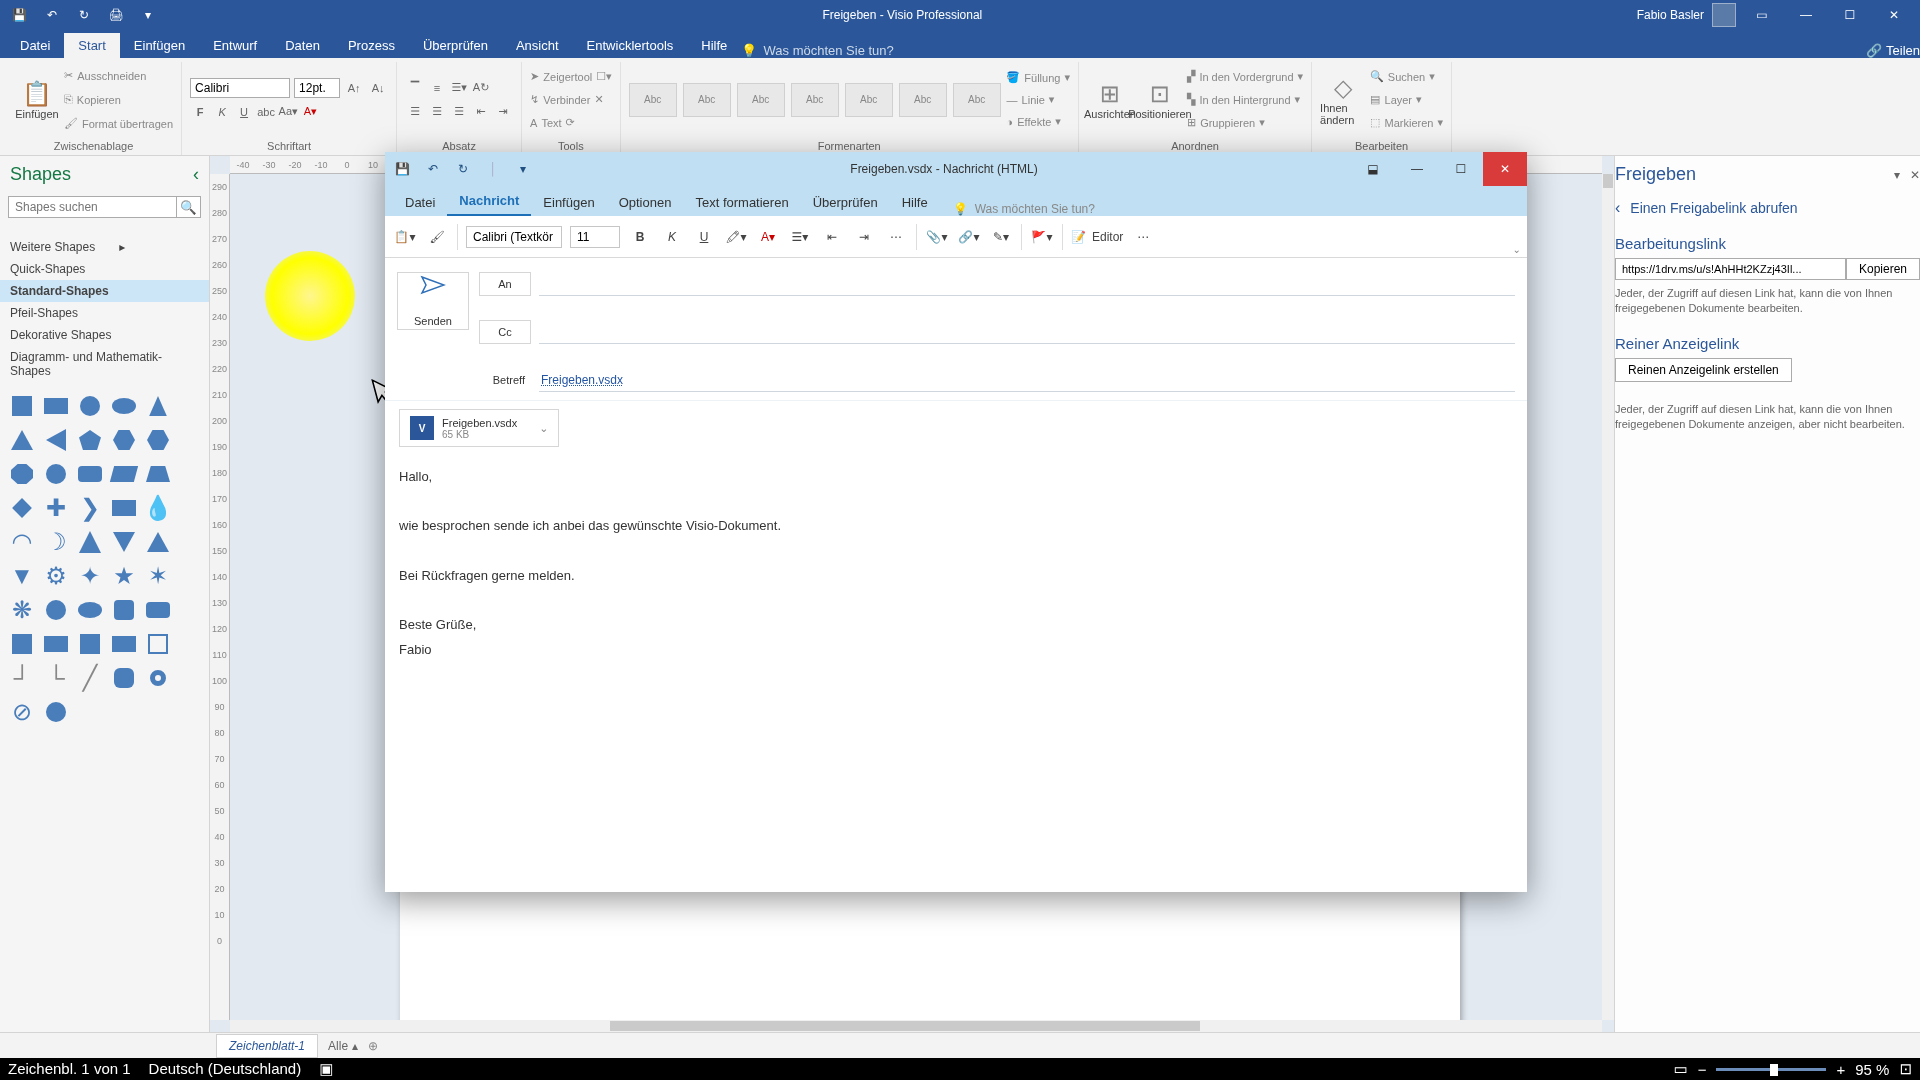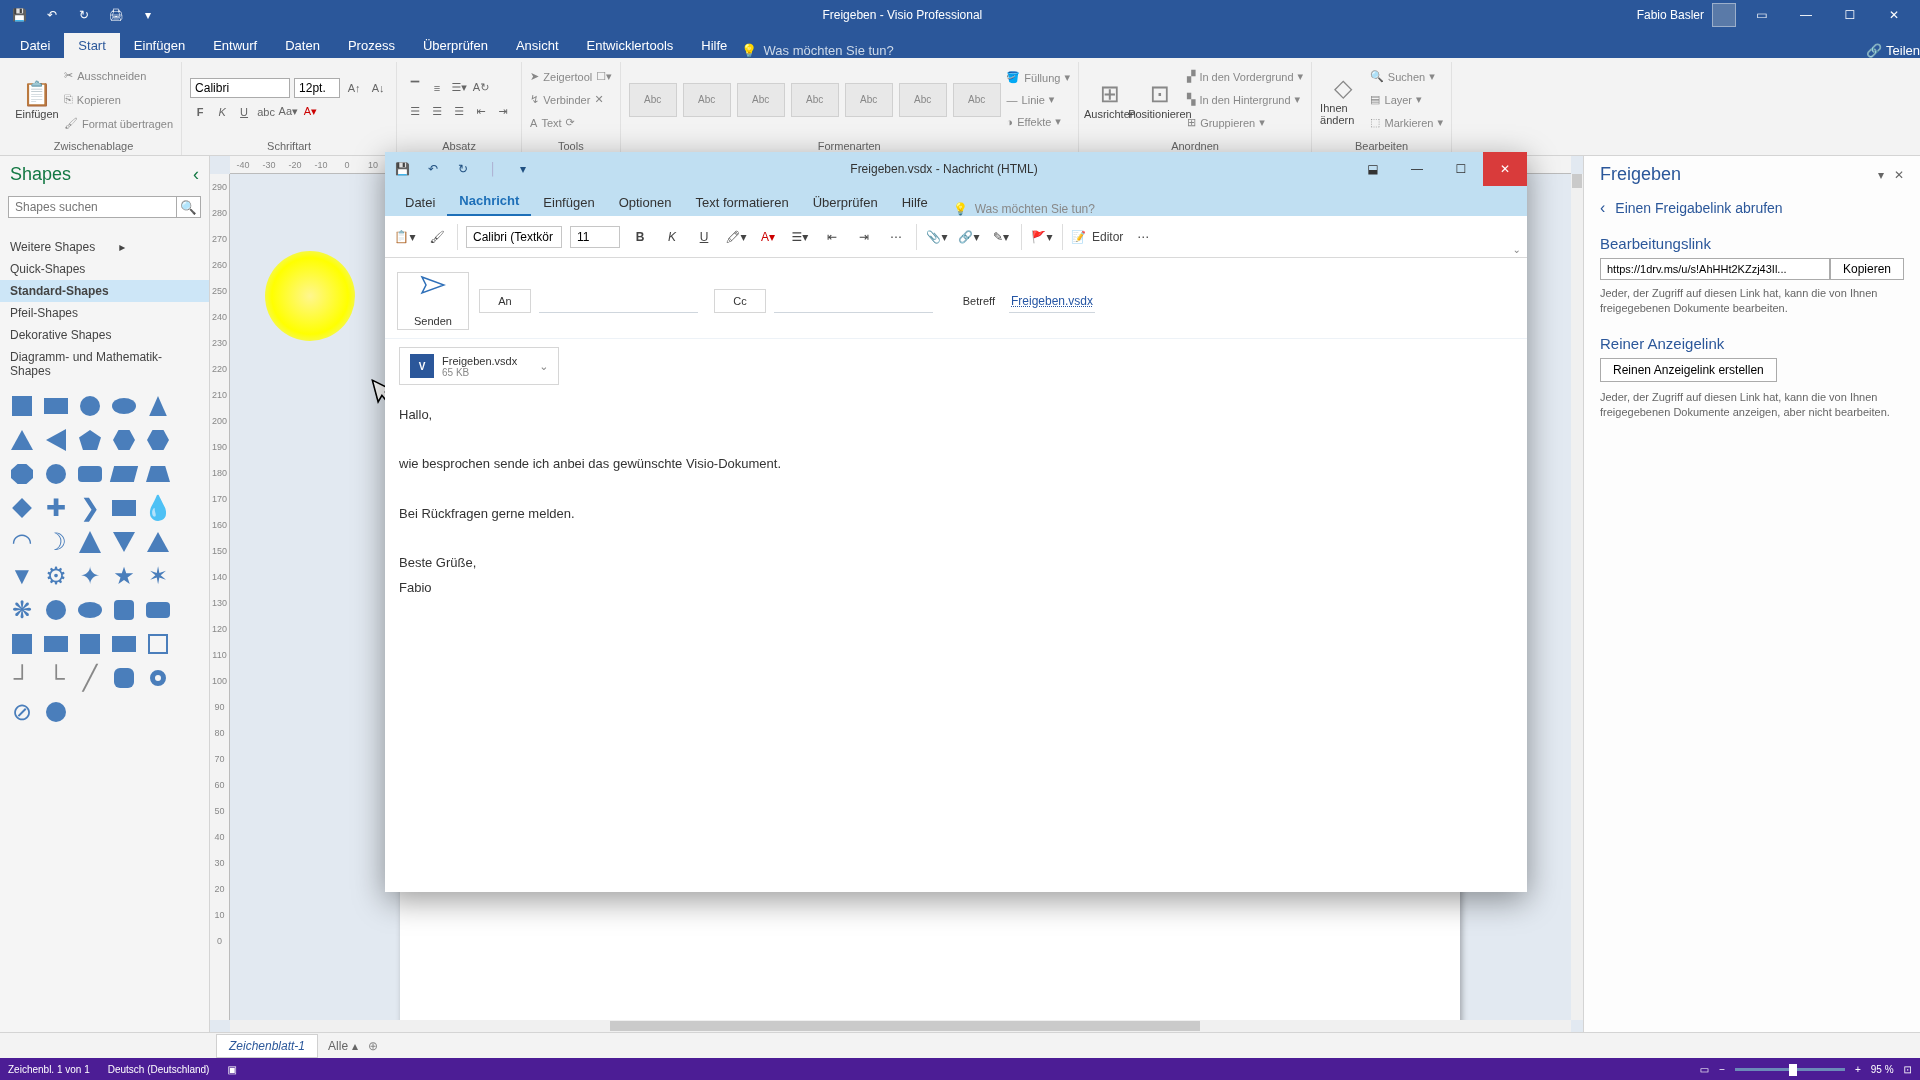--- a/index.html
+++ b/index.html
@@ -64,35 +64,35 @@
 .ruler-v .tick { height: 26px; display: flex; align-items: center; justify-content: center; color: #888; transform: rotate(0deg); }
 .page { position: absolute; left: 190px; top: 40px; width: 1060px; height: 960px; background: white; box-shadow: 2px 2px 6px rgba(0,0,0,0.3); }
 .highlight-circle { position: absolute; left: 55px; top: 95px; width: 90px; height: 90px; border-radius: 50%; background: radial-gradient(circle, #fff68f 0%, #ffff00 60%, rgba(255,255,0,0) 100%); }
 .cursor-arrow { position: absolute; left: 110px; top: 125px; font-size: 24px; color: black; transform: rotate(-15deg); }
 .scroll-v { position: absolute; right: 0; top: 18px; bottom: 12px; width: 12px; background: #f0f0f0; }
 .scroll-v .thumb { position: absolute; left: 1px; right: 1px; top: 0; height: 14px; background: #cacaca; }
 .scroll-h { position: absolute; left: 20px; right: 12px; bottom: 0; height: 12px; background: #f0f0f0; }
 .scroll-h .thumb { position: absolute; top: 1px; bottom: 1px; left: 380px; width: 590px; background: #cacaca; }
 
 
-.share-panel { width: 337px; background: #fdfdfd; border-left: 1px solid #d4d4d4; padding: 8px 16px; font-size: 12px; color: #444; }
+.share-panel { width: 306px; background: #fdfdfd; border-left: 1px solid #d4d4d4; padding: 8px 0; font-size: 12px; color: #444; }
 .share-header { display: flex; align-items: center; justify-content: space-between; color: #2b579a; font-size: 18px; margin-bottom: 14px; }
 .share-back { display: flex; align-items: center; gap: 10px; color: #2b579a; font-size: 14px; margin-bottom: 18px; cursor: pointer; }
 .share-section-title { font-size: 15px; color: #2b579a; margin-bottom: 6px; }
 .share-link-row { display: flex; margin-bottom: 6px; }
 .share-link-row input { flex: 1; border: 1px solid #ababab; padding: 3px 6px; font-size: 11px; }
 .share-link-row button { border: 1px solid #ababab; padding: 3px 12px; font-size: 12px; background: white; cursor: pointer; }
 .share-desc { font-size: 11px; color: #666; line-height: 1.4; margin-bottom: 18px; }
-.share-create-btn { border: 1px solid #ababab; padding: 4px 12px; font-size: 12px; background: white; cursor: pointer; margin-bottom: 8px; display: inline-block; }
+.share-create-btn { border: 1px solid #ababab; padding: 4px 12px; font-size: 12px; background: white; cursor: pointer; margin-bottom: 20px; display: inline-block; }
 
 
 .sheet-tabs { height: 26px; background: #f3f3f3; border-top: 1px solid #d4d4d4; display: flex; align-items: center; font-size: 12px; padding-left: 216px; gap: 0; }
 .sheet-tab { padding: 4px 12px; border: 1px solid #d0d0d0; background: white; font-style: italic; color: #2b579a; }
 .sheet-all { padding: 4px 10px; display: flex; align-items: center; gap: 4px; color: #666; }
-.statusbar { height: 22px; background: #4c1d95; color: white; font-size: 10px; display: flex; align-items: center; padding: 0 8px; }
+.statusbar { height: 22px; background: #000000; color: white; font-size: 15px; display: flex; align-items: center; padding: 0 8px; }
 .statusbar .left { display: flex; gap: 18px; }
 .statusbar .right { margin-left: auto; display: flex; align-items: center; gap: 10px; }
 .zoom-slider { width: 110px; height: 3px; background: #6b8bb8; position: relative; }
 .zoom-slider .thumb { position: absolute; top: -4px; left: 54px; width: 8px; height: 12px; background: white; }
 
 
 .outlook { position: absolute; left: 385px; top: 152px; width: 1142px; height: 740px; background: white; box-shadow: 0 8px 30px rgba(0,0,0,0.4); display: flex; flex-direction: column; }
 .ol-titlebar { height: 34px; background: #c0dff2; display: flex; align-items: center; font-size: 12px; color: #333; }
 .ol-qat { display: flex; gap: 2px; padding-left: 4px; }
 .ol-qat span { width: 28px; height: 28px; display: flex; align-items: center; justify-content: center; color: #205081; }
@@ -106,21 +106,21 @@
 .ol-tellme { margin-left: 14px; display: flex; align-items: center; gap: 6px; color: #888; font-size: 12px; }
 .ol-ribbon { height: 42px; background: white; border-bottom: 1px solid #d9d9d9; display: flex; align-items: center; padding: 0 8px; gap: 8px; font-size: 12px; position: relative; }
 .ol-ribbon-sep { width: 1px; height: 26px; background: #ddd; }
 .ol-font-select { width: 96px; border: 1px solid #c6c6c6; padding: 3px 6px; font-size: 12px; }
 .ol-size-select { width: 50px; border: 1px solid #c6c6c6; padding: 3px 6px; font-size: 12px; }
 .ol-fmt { width: 24px; height: 24px; display: flex; align-items: center; justify-content: center; color: #444; }
 .ol-editor-btn { display: flex; align-items: center; gap: 6px; color: #444; }
 .ol-header-fields { padding: 14px 12px 8px 12px; display: flex; gap: 10px; border-bottom: 1px solid #edf2f7; }
 .ol-send { width: 72px; height: 58px; display: flex; flex-direction: column; align-items: center; justify-content: center; border: 1px solid #d6d6d6; font-size: 11px; color: #333; gap: 20px; }
 .ol-send svg { color: #2e6fb8; }
-.ol-fields { flex: 1; display: flex; flex-direction: row; gap: 16px; }
+.ol-fields { flex: 1; display: flex; flex-direction: column; gap: 24px; justify-content: flex-end; }
 .ol-field-row { display: flex; align-items: center; gap: 8px; }
 .ol-field-label { width: 52px; height: 24px; border: 1px solid #d6d6d6; display: flex; align-items: center; justify-content: center; font-size: 11px; color: #333; }
 .ol-field-label.plain { border: none; text-align: right; justify-content: flex-end; padding-right: 6px; }
 .ol-field-input { flex: 1; border: none; border-bottom: 1px solid #cfd6dd; font-size: 12px; padding: 4px 2px; }
 .ol-subject-val { flex: 1; border-bottom: 1px solid #cfd6dd; font-size: 12px; padding: 4px 2px; color: #2455a4; text-decoration: underline dotted; }
 .ol-attach-area { padding: 8px 14px; }
 .ol-attach { display: inline-flex; align-items: center; gap: 8px; border: 1px solid #d6d6d6; padding: 6px 10px; font-size: 11px; }
 .ol-attach .icon { width: 24px; height: 24px; background: #2b579a; color: white; display: flex; align-items: center; justify-content: center; font-size: 10px; font-weight: bold; }
 .ol-body { flex: 1; padding: 10px 14px; font-size: 13px; color: #333; line-height: 1.9; white-space: pre-line; }
 </style>

